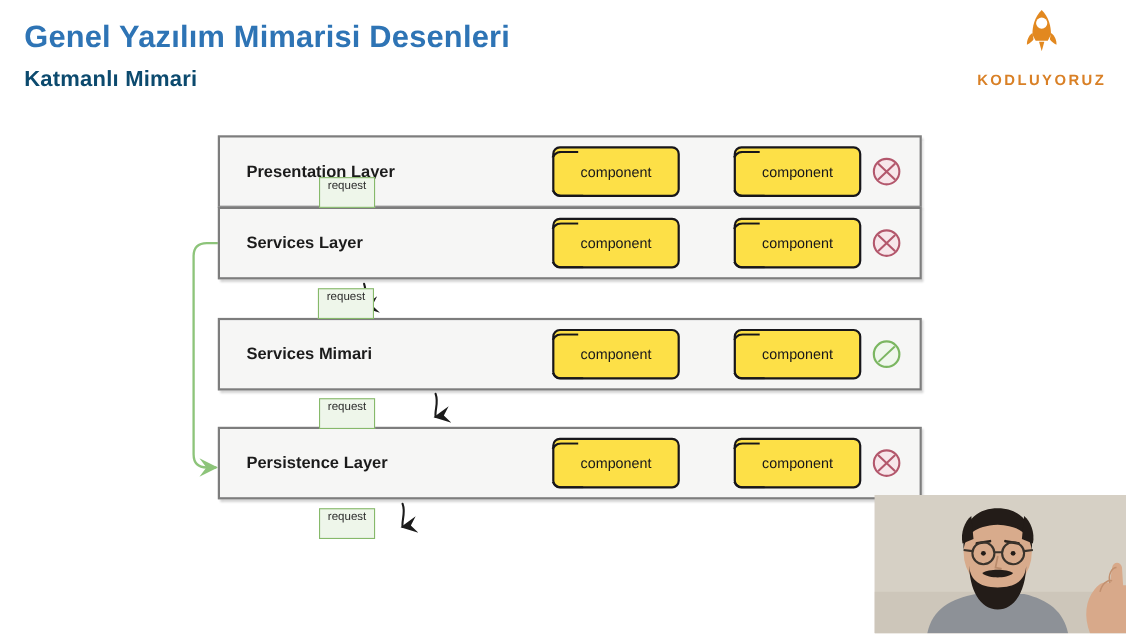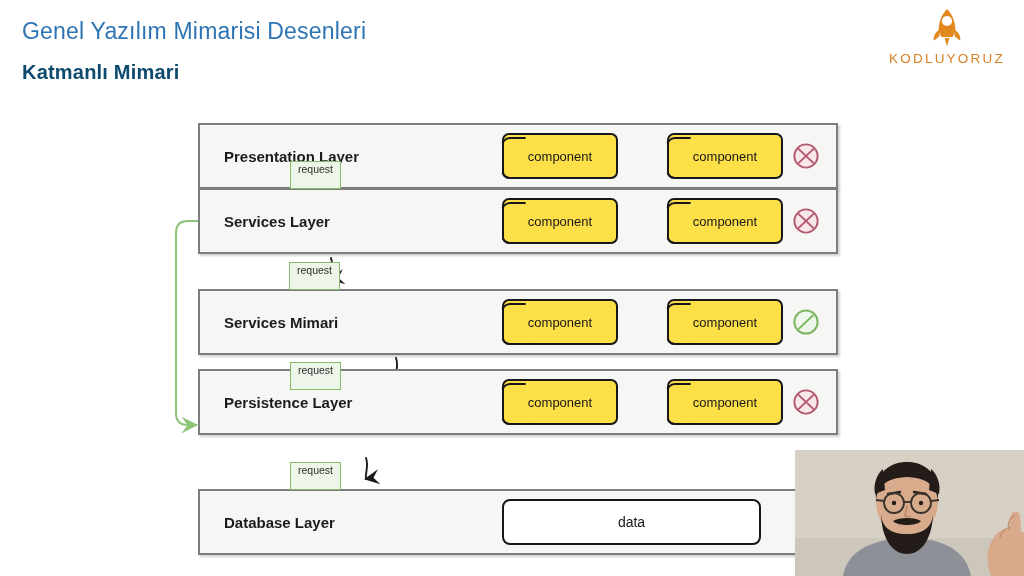--- a/index.html
+++ b/index.html
@@ -13,22 +13,22 @@
     position: relative;
     overflow: hidden;
     font-family: "Liberation Sans", sans-serif;
   }
 
   
   #slide-title {
     position: absolute;
     left: 22px;
     top: 18px;
-    font-size: 23px;
-    font-weight: normal;
+    font-size: 28px;
+    font-weight: bold;
     color: #2E74B5;
     letter-spacing: 0.2px;
     white-space: nowrap;
   }
   #slide-subtitle {
     position: absolute;
     left: 22px;
     top: 61px;
     font-size: 20px;
     font-weight: bold;
@@ -46,24 +46,24 @@
     height: 66px;
     text-align: center;
   }
   #brand-logo .rocket {
     display: block;
     margin: 0 auto;
   }
   #brand-logo .wordmark {
     display: block;
     font-size: 13.5px;
-    font-weight: normal;
+    font-weight: bold;
     color: #D98026;
     letter-spacing: 2.2px;
-    margin-top: 1px;
+    margin-top: 15px;
   }
 
   
   #diagram {
     position: absolute;
     left: 0;
     top: 0;
     width: 1024px;
     height: 576px;
   }
@@ -247,40 +247,34 @@
     </div>
     <div class="component-box c2">
       <span class="cb-label">component</span>
     </div>
     <svg class="status-marker" viewBox="0 0 28 28">
       <circle cx="14" cy="14" r="11.6" fill="#eff7ec" stroke="#7bb661" stroke-width="2"></circle>
       <path d="M6.6,21 L21.4,7" stroke="#7bb661" stroke-width="1.8" fill="none"></path>
     </svg>
   </div>
 
-  <div class="layer-row" style="top:369px;">
+  <div class="layer-row" style="top:388px;">
     <span class="layer-name">Persistence Layer</span>
     <div class="component-box c1">
       <span class="cb-label">component</span>
     </div>
     <div class="component-box c2">
       <span class="cb-label">component</span>
     </div>
     <svg class="status-marker" viewBox="0 0 28 28">
       <circle cx="14" cy="14" r="11.6" fill="#f7e6ea" stroke="#b3576c" stroke-width="1.9"></circle>
       <path d="M6.2,6.6 L21.8,21.4 M21.8,6.6 L6.2,21.4" stroke="#b3576c" stroke-width="1.9" fill="none"></path>
     </svg>
   </div>
 
-  <div class="layer-row" style="top:489px;">
-    <span class="layer-name">Database Layer</span>
-    <div class="data-box">
-      <span class="cb-label">data</span>
-    </div>
-  </div>
 
   <div class="request-label" style="left:290px; top:161px;">request</div>
   <div class="request-label" style="left:289px; top:262px;">request</div>
   <div class="request-label" style="left:290px; top:362px;">request</div>
   <div class="request-label" style="left:290px; top:462px;">request</div>
 </div>
 
 <svg id="webcam" width="229" height="126" viewBox="0 0 229 126" style="position:absolute; left:795px; top:450px;">
   <defs>
     <clipPath id="camclip">

